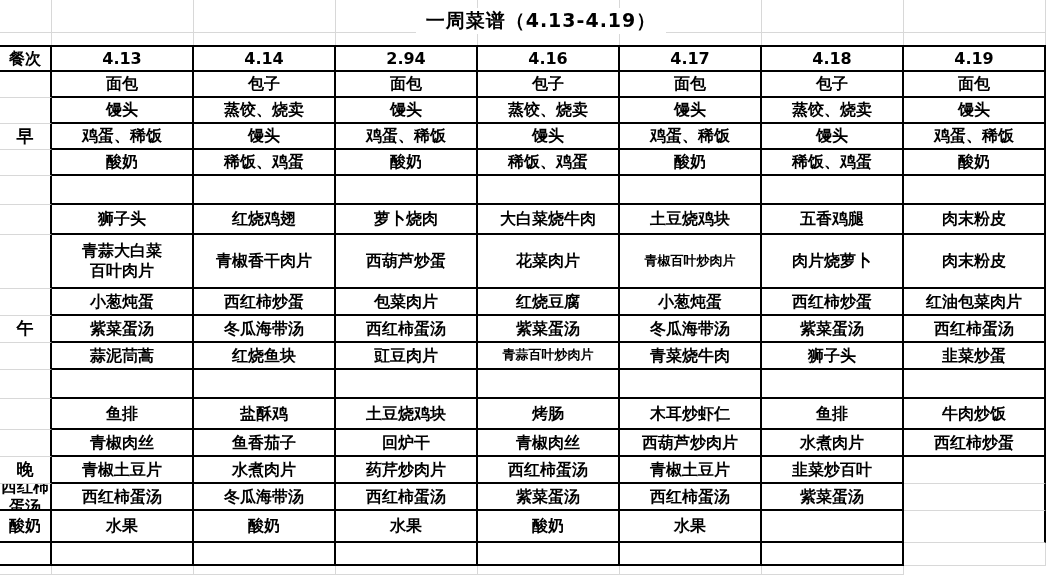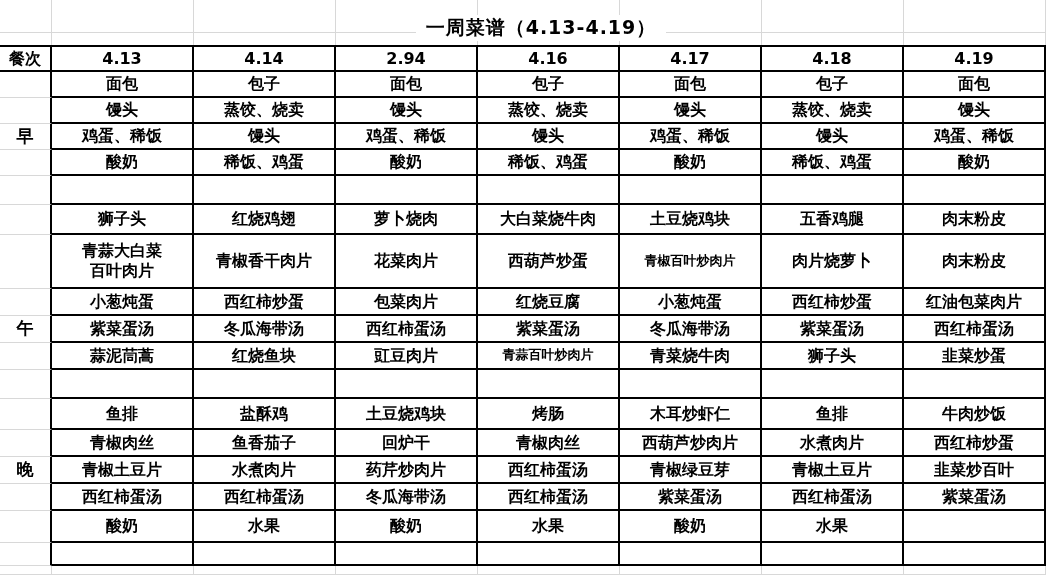--- a/index.html
+++ b/index.html
@@ -46,21 +46,21 @@
     font-size:17px;
   }
   .data{
     border-right:2px solid var(--bd);
     border-bottom:2px solid var(--bd);
   }
   .long{font-size:13px;}
   .title-row{
     position:absolute;top:0;left:0;
     width:100%;height:41px;
-    display:flex;align-items:flex-end;justify-content:center;
+    display:flex;align-items:center;justify-content:center;
     pointer-events:none;
   }
   .title{
     font-size:19px;
     background:var(--bg);
     padding:0 10px;
     transform:translateX(18px);
     letter-spacing:1px;
   }
 </style>
@@ -138,22 +138,22 @@
       <div class="c data">红烧鸡翅</div>
       <div class="c data">萝卜烧肉</div>
       <div class="c data">大白菜烧牛肉</div>
       <div class="c data">土豆烧鸡块</div>
       <div class="c data">五香鸡腿</div>
       <div class="c data">肉末粉皮</div>
       <div class="c lbl"></div>
       <div class="c data">青蒜大白菜
 百叶肉片</div>
       <div class="c data">青椒香干肉片</div>
+      <div class="c data">西葫芦炒蛋</div>
       <div class="c data">花菜肉片</div>
-      <div class="c data">西葫芦炒蛋</div>
       <div class="c data long">青椒百叶炒肉片</div>
       <div class="c data">肉片烧萝卜</div>
       <div class="c data">肉末粉皮</div>
       <div class="c lbl"></div>
       <div class="c data">小葱炖蛋</div>
       <div class="c data">西红柿炒蛋</div>
       <div class="c data">包菜肉片</div>
       <div class="c data">红烧豆腐</div>
       <div class="c data">小葱炖蛋</div>
       <div class="c data">西红柿炒蛋</div>
@@ -196,21 +196,20 @@
       <div class="c data">回炉干</div>
       <div class="c data">青椒肉丝</div>
       <div class="c data">西葫芦炒肉片</div>
       <div class="c data">水煮肉片</div>
       <div class="c data">西红柿炒蛋</div>
       <div class="c lbl">晚</div>
       <div class="c data">青椒土豆片</div>
       <div class="c data">水煮肉片</div>
       <div class="c data">药芹炒肉片</div>
       <div class="c data">西红柿蛋汤</div>
-      <div class="c data">青椒绿豆芽</div>
       <div class="c data">青椒土豆片</div>
       <div class="c data">韭菜炒百叶</div>
       <div class="c lbl"></div>
       <div class="c data">西红柿蛋汤</div>
       <div class="c data">西红柿蛋汤</div>
       <div class="c data">冬瓜海带汤</div>
       <div class="c data">西红柿蛋汤</div>
       <div class="c data">紫菜蛋汤</div>
       <div class="c data">西红柿蛋汤</div>
       <div class="c data">紫菜蛋汤</div>

